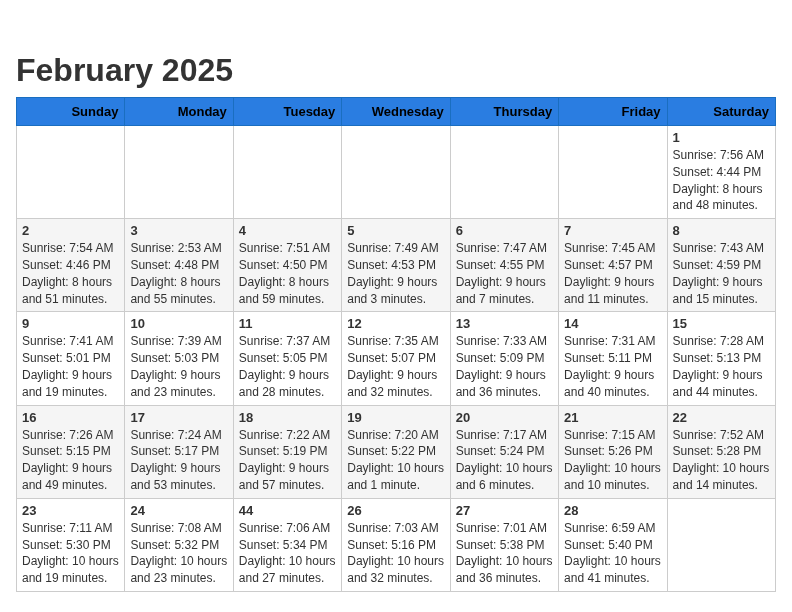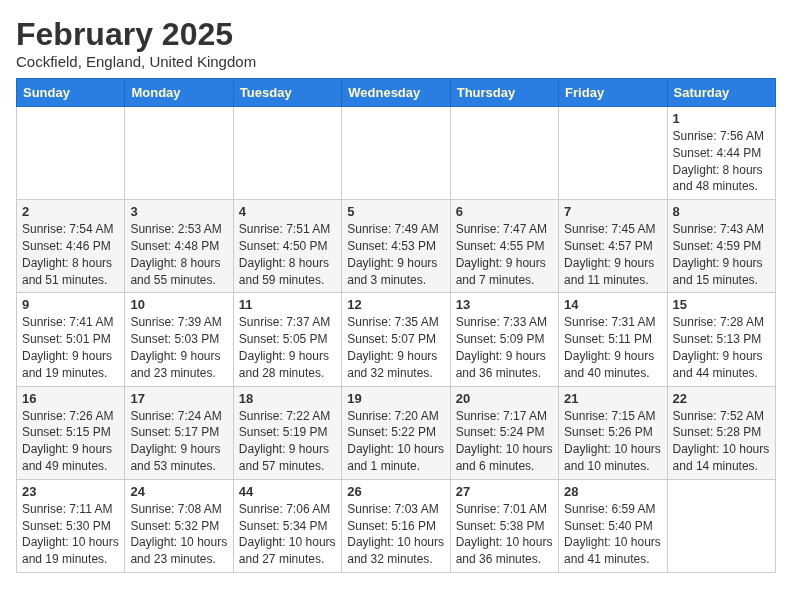--- a/index.html
+++ b/index.html
@@ -26,43 +26,44 @@
       font-weight: bold;
       line-height: 1.1;
     }
     .logo-general { color: #333; }
     .logo-blue { color: #1a6ec0; }
     .logo-icon {
       width: 28px;
       height: 28px;
     }
     .title-block {
-      text-align: left;
+      text-align: center;
+      margin-top: 36px;
     }
     .calendar-title {
       font-size: 32px;
       font-weight: bold;
       color: #333;
     }
     .calendar-subtitle {
       font-size: 15px;
       color: #333;
     }
     .calendar {
       width: 100%;
       border-collapse: collapse;
       border: 1px solid #ccc;
     }
     .calendar th {
       background: #2a7de1;
-      color: #fef9c3;
+      color: #000000;
       font-size: 13px;
       font-weight: bold;
       padding: 6px 6px;
-      text-align: left;
+      text-align: right;
       border: 1px solid #1a6ec0;
     }
     .calendar td {
       width: calc(100%/7);
       vertical-align: top;
       border: 1px solid #ccc;
       padding: 4px 5px;
       font-size: 11px;
       color: #333;
       background: #fff;
@@ -86,21 +87,20 @@
     .empty-cell {
       background: #fff !important;
     }
   </style>
 </head>
 <body>
 
 <div class="header">
   <div class="title-block">
     <div class="calendar-title">February 2025</div>
-    <div class="calendar-subtitle">Cockfield, England, United Kingdom</div>
   </div>
 </div>
 
 <table class="calendar">
   <thead>
     <tr>
     <th>Sunday</th>
         <th>Monday</th>
         <th>Tuesday</th>
         <th>Wednesday</th>

